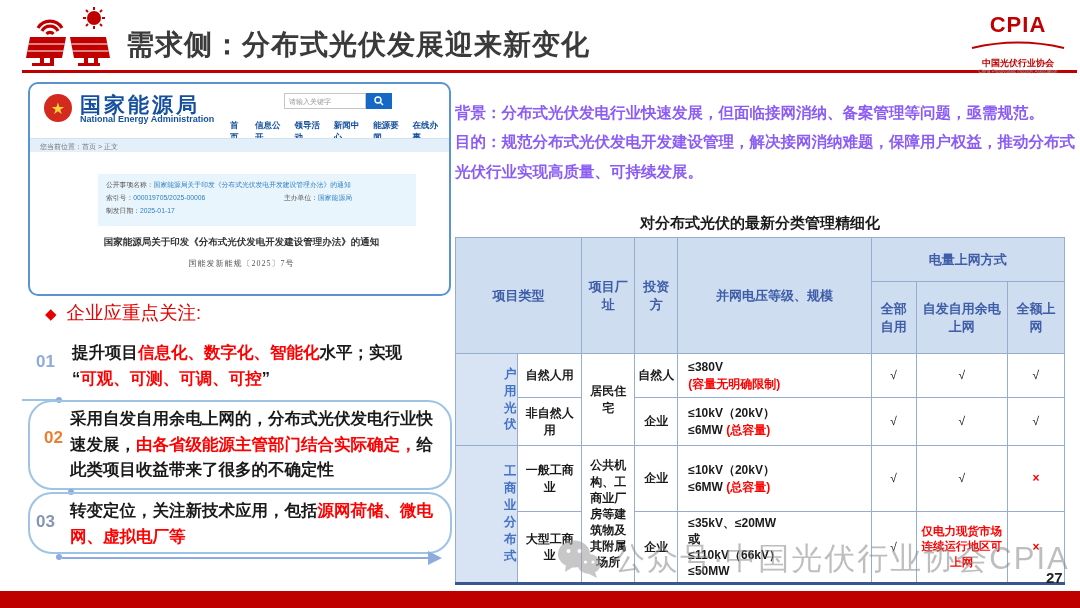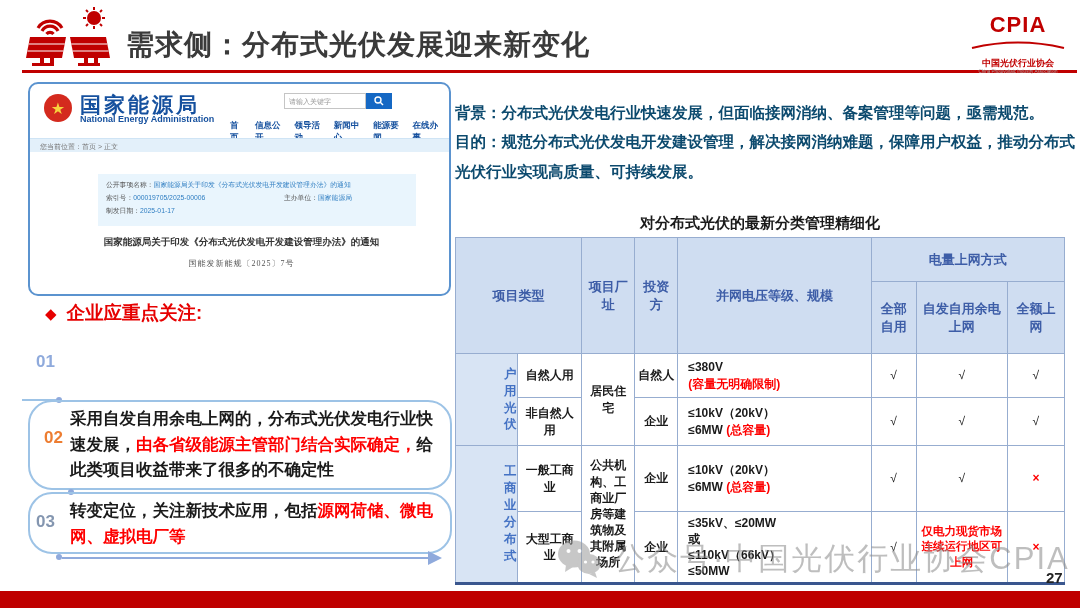--- a/index.html
+++ b/index.html
@@ -29,32 +29,32 @@
   .web-crumb{position:absolute;left:0;top:54px;width:100%;height:14px;background:#e3f0fa;border-top:1px solid #cfe4f5;font-size:7px;color:#777;padding:3px 0 0 10px;}
   .web-info-title{position:absolute;left:76px;top:78px;font-size:8px;font-weight:bold;color:#15509e;margin-top:31px;}
   .web-info-box{position:absolute;left:68px;top:90px;width:318px;height:52px;background:#e9f5fd;font-size:6.8px;padding:5px 8px;line-height:1.9;}
   .web-info-box .lbl{color:#555;}
   .web-info-box .val{color:#2f7ec2;}
   .web-org{position:absolute;left:178px;top:0;}
   .web-doc-title{position:absolute;left:10px;top:152px;width:403px;text-align:center;font-size:9.5px;font-weight:bold;color:#333;}
   .web-doc-number{position:absolute;left:10px;top:174px;width:403px;text-align:center;font-size:8px;color:#555;font-family:"Liberation Serif","DejaVu Serif",serif;letter-spacing:1px;}
 
   
-  .focus-heading{position:absolute;left:45px;top:300px;font-size:18.5px;font-weight:bold;color:#e60000;}
+  .focus-heading{position:absolute;left:45px;top:300px;font-size:18.5px;font-weight:normal;color:#e60000;}
   .focus-diamond{color:#e60000;font-size:15px;margin-right:10px;}
   .fnum{position:absolute;font-size:17px;font-weight:bold;}
   .ftext{position:absolute;font-size:16.5px;font-weight:bold;color:#1a1a1a;line-height:1.55;}
   .fbox{position:absolute;border:2px solid #9dc3e6;border-radius:24px;}
   .fdot{position:absolute;width:6px;height:6px;border-radius:50%;background:#8faadc;}
   .fline{position:absolute;height:2px;background:#9dc3e6;}
   .arrow-line{position:absolute;left:62px;top:557px;width:368px;height:2px;background:#8faadc;}
   .arrow-head{position:absolute;left:428px;top:551px;width:0;height:0;border-left:14px solid #8faadc;border-top:7px solid transparent;border-bottom:7px solid transparent;}
 
   
-  .intro{position:absolute;left:455px;top:98px;width:624px;font-size:15.5px;font-weight:bold;color:#0c4a6e;line-height:1.9;}
+  .intro{position:absolute;left:455px;top:98px;width:624px;font-size:15.5px;font-weight:bold;color:#8b5cf6;line-height:1.9;}
 
   
   .tbl-title{position:absolute;left:455px;top:214px;width:610px;text-align:center;font-size:15px;font-weight:bold;color:#1a1a1a;}
   table.grid-tbl{position:absolute;left:455px;top:237px;width:610px;border-collapse:collapse;table-layout:fixed;}
   table.grid-tbl th,table.grid-tbl td{border:1px solid #97add0;padding:2px 3px;text-align:center;vertical-align:middle;}
   table.grid-tbl th{background:#cfddf1;color:#3d5da7;font-size:13px;font-weight:bold;}
   table.grid-tbl td{background:#fff;font-size:12px;font-weight:bold;color:#1a1a1a;line-height:1.35;}
   table.grid-tbl td.cat{background:#d8e4f4;color:#4472c4;font-size:12.5px;padding-left:48px;}
   table.grid-tbl td.gridcell{text-align:left;padding-left:10px;}
   table.grid-tbl td.mark{font-weight:normal;font-size:12px;}
@@ -165,20 +165,21 @@
 
     <div class="web-doc-title">国家能源局关于印发《分布式光伏发电开发建设管理办法》的通知</div>
     <div class="web-doc-number">国能发新能规〔2025〕7号</div>
   </div>
 
   <div class="focus-heading">
     <span class="focus-diamond">◆</span><span>企业应重点关注:</span>
   </div>
 
   <div class="fnum" style="left:36px;top:352px;color:#8faadc;">01</div>
+  <div class="ftext" style="left:72px;top:340px;width:382px;"><span>提升项目</span><span class="red">信息化、数字化、智能化</span><span>水平；实现</span><br><span>“</span><span class="red">可观、可测、可调、可控</span><span>”</span></div>
 
   <div class="fline" style="left:22px;top:399px;width:34px;"></div>
   <div class="fdot" style="left:56px;top:397px;"></div>
   <div class="fbox" style="left:28px;top:400px;width:424px;height:90px;"></div>
   <div class="fnum" style="left:36px;top:428px;color:#ed7d31;margin-left:8px;">02</div>
   <div class="ftext" style="left:70px;top:406px;width:376px;"><span>采用自发自用余电上网的，分布式光伏发电行业快速发展，</span><span class="red">由各省级能源主管部门结合实际确定，</span><span>给此类项目收益带来了很多的不确定性</span></div>
 
   <div class="fdot" style="left:68px;top:489px;"></div>
   <div class="fbox" style="left:28px;top:492px;width:424px;height:62px;"></div>
   <div class="fnum" style="left:36px;top:512px;color:#8496b0;">03</div>

